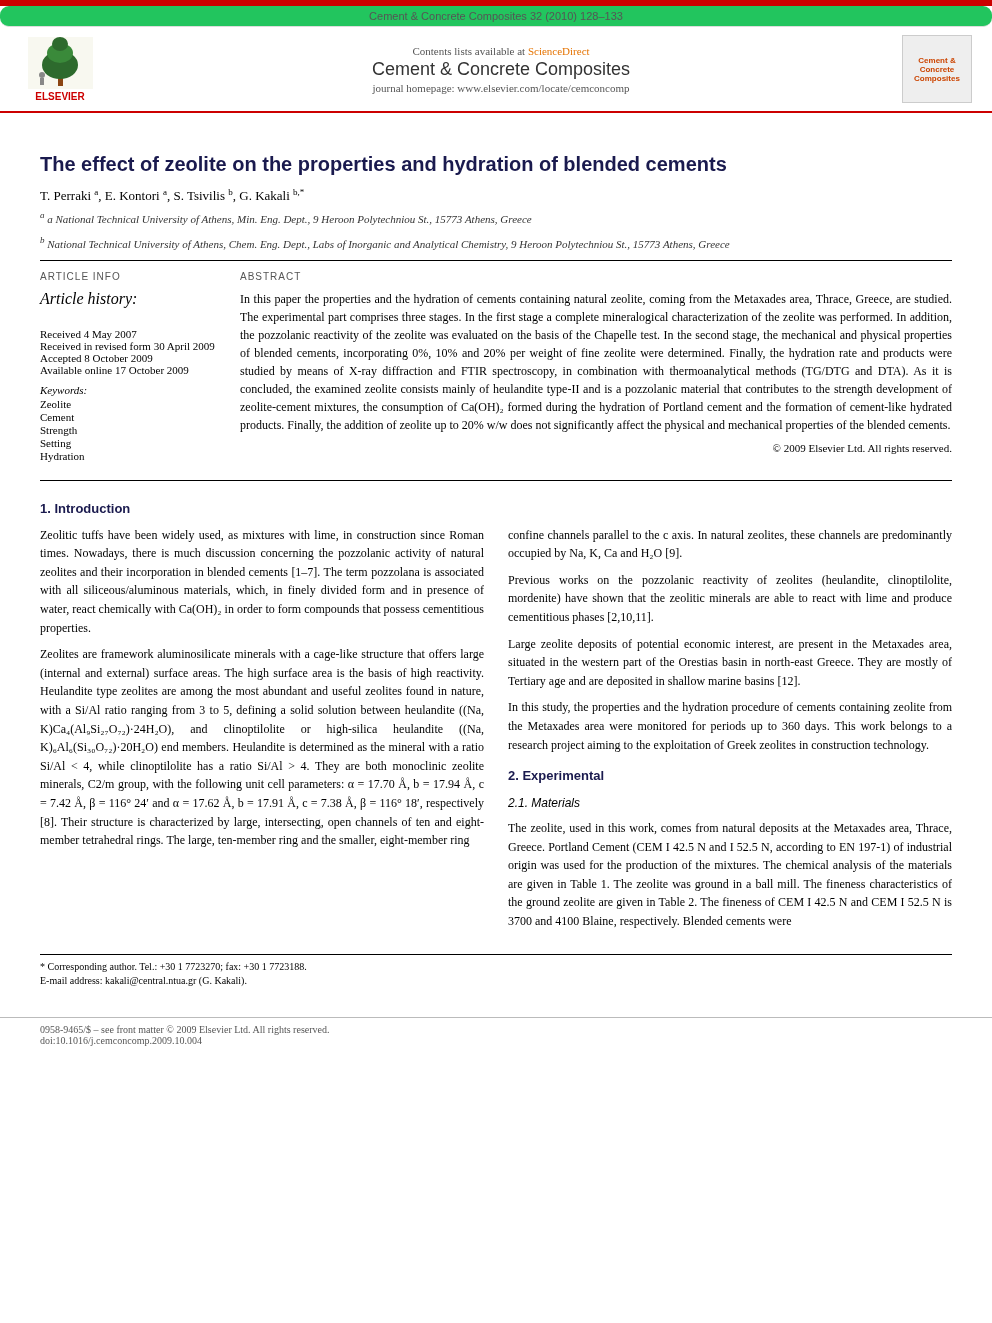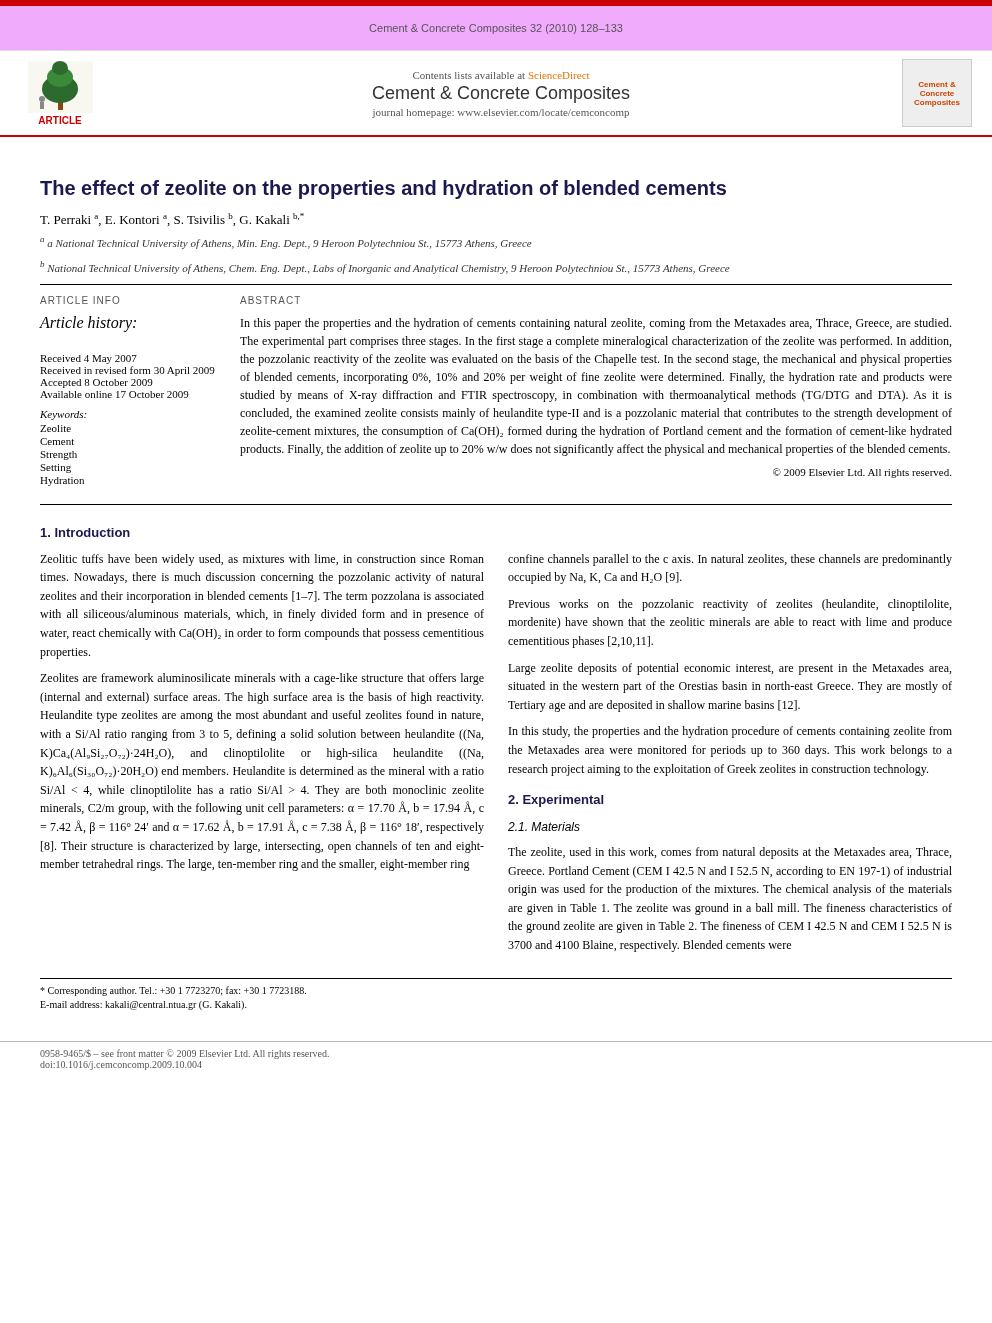--- a/index.html
+++ b/index.html
@@ -59,27 +59,28 @@
       color: #444;
       text-align: center;
       font-family: Arial;
       padding: 4px;
     }
     .journal-logo-inner { font-weight: bold; font-size: 8px; color: #cc4400; }
     .elsevier-text { font-size: 10px; font-weight: bold; font-family: Arial; color: #cc0000; margin-top: 2px; }
 
     
     .journal-ref-bar {
-      background: #f0abfc;
+      background: #22c55e;
       border-bottom: 1px solid #ddd;
       text-align: center;
       font-size: 11px;
-      padding: 16px;
-      color: #555;
-      font-family: Arial, sans-serif;
+      padding: 4px;
+      color: #555;
+      font-family: Arial, sans-serif;
+      border-radius: 9px;
     }
 
     
     .main-content {
       padding: 20px 40px;
     }
 
     
     .article-title {
       font-size: 20px;
@@ -243,21 +244,21 @@
         <rect width="65" height="52" fill="#f8f8f0"></rect>
 
         <rect x="30" y="35" width="5" height="14" fill="#8B4513"></rect>
         <ellipse cx="32" cy="28" rx="18" ry="14" fill="#2d6a2d"></ellipse>
         <ellipse cx="32" cy="16" rx="13" ry="10" fill="#3a8a3a"></ellipse>
         <ellipse cx="32" cy="7" rx="8" ry="7" fill="#2d6a2d"></ellipse>
 
         <circle cx="14" cy="38" r="3" fill="#888"></circle>
         <rect x="12" y="41" width="4" height="7" fill="#888"></rect>
       </svg>
-      <div class="elsevier-text">ARTICLE</div>
+      <div class="elsevier-text">ELSEVIER</div>
     </div>
 
     <div class="journal-header-center">
       <div class="sciencedirect-link">
         <span>Contents lists available at</span>
         <a>ScienceDirect</a>
       </div>
       <div class="journal-title-header">Cement &amp; Concrete Composites</div>
       <div class="journal-url">
         <span>journal homepage: www.elsevier.com/locate/cemconcomp</span>

